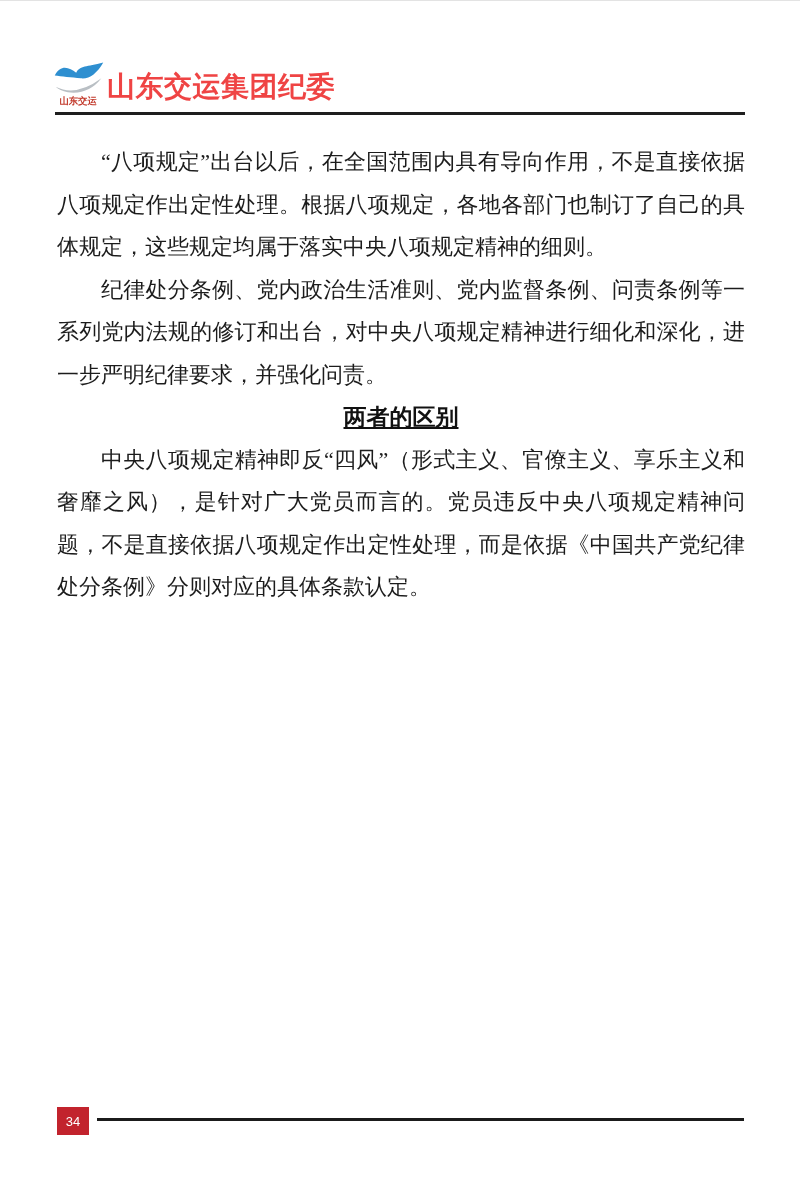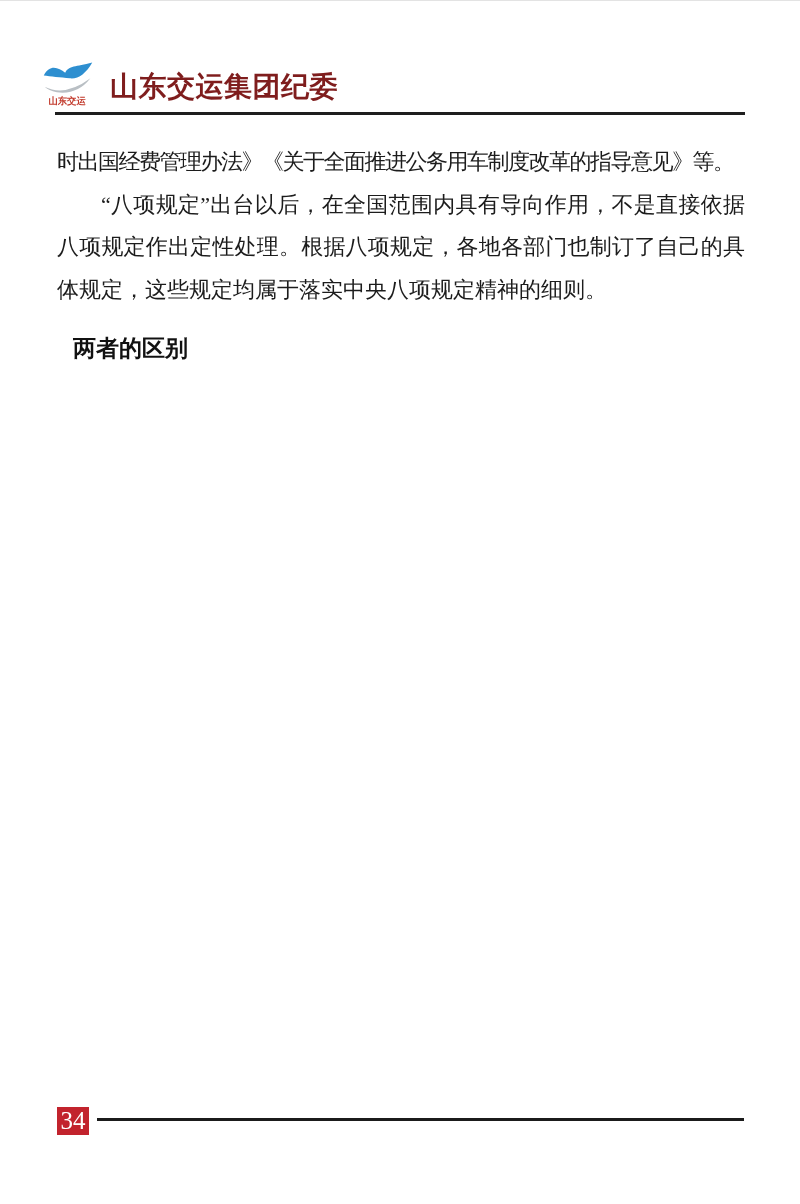--- a/index.html
+++ b/index.html
@@ -17,33 +17,32 @@
     width: 800px;
     height: 1204px;
     background: #ffffff;
     border-top: 1px solid #e3e3e3;
   }
 
   
   .header {
     position: absolute;
     top: 56px;
-    left: 40px;
+    left: 51px;
     display: flex;
     align-items: flex-start;
-    gap: 14px;
   }
   .logo { width: 56px; height: 52px; flex: none; }
   .header-title {
     font-family: Liberation Serif, serif;
     font-weight: 700;
     font-size: 28px;
     line-height: 32px;
     margin-top: 14px;
-    color: #7f1d1d;
+    color: #ef4444;
     letter-spacing: 0.5px;
     white-space: nowrap;
   }
   .header-rule {
     position: absolute;
     top: 111px;
     left: 55px;
     width: 690px;
     height: 3px;
     background: #1e1e1e;
@@ -63,46 +62,48 @@
   }
   .body-text p {
     margin: 0;
     text-indent: 2em;
   }
   .body-text p.continuation {
     text-indent: 0;
     letter-spacing: -1.5px;
   }
   .section-heading {
-    margin: 16px;
+    margin: 0;
     font-family: "Liberation Sans", "DejaVu Sans", sans-serif;
     font-weight: 700;
     font-size: 23px;
     line-height: 42.5px;
+    text-align: center;
     text-indent: 0;
     color: #111111;
+    text-decoration: underline;
   }
   .source-line {
     margin: 0;
     text-indent: 0 !important;
     text-align: right;
     letter-spacing: 2px;
   }
 
   
   .page-badge {
     position: absolute;
     left: 57px;
     top: 1106px;
     width: 32px;
     height: 28px;
     background: #c2232d;
     color: #ffffff;
-    font-family: Liberation Serif, serif;
-    font-size: 25px;
+    font-family: Liberation Sans, sans-serif;
+    font-size: 13px;
     display: flex;
     align-items: center;
     justify-content: center;
   }
   .footer-rule {
     position: absolute;
     left: 97px;
     top: 1117px;
     width: 647px;
     height: 3px;
@@ -118,21 +119,22 @@
     <svg class="logo" viewBox="0 0 60 54" xmlns="http://www.w3.org/2000/svg">
       <path d="M5 31 Q27 42 54 22 Q40 40 18 37 Q9 35 5 31 Z" fill="#B9BFC4"></path>
       <path d="M4 19 C11 6 20 11 27 16 C31 8 38 10 56 5 C49 17 41 23 32 22 C22 21 11 20 4 19 Z" fill="#2E8FD0"></path>
       <text x="29" y="50" text-anchor="middle" font-size="10" font-weight="bold" font-family="Liberation Sans, DejaVu Sans, sans-serif" fill="#C2392B">山东交运</text>
     </svg>
     <div class="header-title">山东交运集团纪委</div>
   </div>
   <div class="header-rule"></div>
 
   <div class="body-text">
-    <p class="continuation">时出国经费管理办法》《关于全面推进公务用车制度改革的指导意见》等。</p>
     <p>“八项规定”出台以后，在全国范围内具有导向作用，不是直接依据八项规定作出定性处理。根据八项规定，各地各部门也制订了自己的具体规定，这些规定均属于落实中央八项规定精神的细则。</p>
+    <p>纪律处分条例、党内政治生活准则、党内监督条例、问责条例等一系列党内法规的修订和出台，对中央八项规定精神进行细化和深化，进一步严明纪律要求，并强化问责。</p>
     <h2 class="section-heading">两者的区别</h2>
+    <p>中央八项规定精神即反“四风”（形式主义、官僚主义、享乐主义和奢靡之风），是针对广大党员而言的。党员违反中央八项规定精神问题，不是直接依据八项规定作出定性处理，而是依据《中国共产党纪律处分条例》分则对应的具体条款认定。</p>
   </div>
 
   <div class="page-badge">34</div>
   <div class="footer-rule"></div>
 
 </div>
 
 </body></html>

